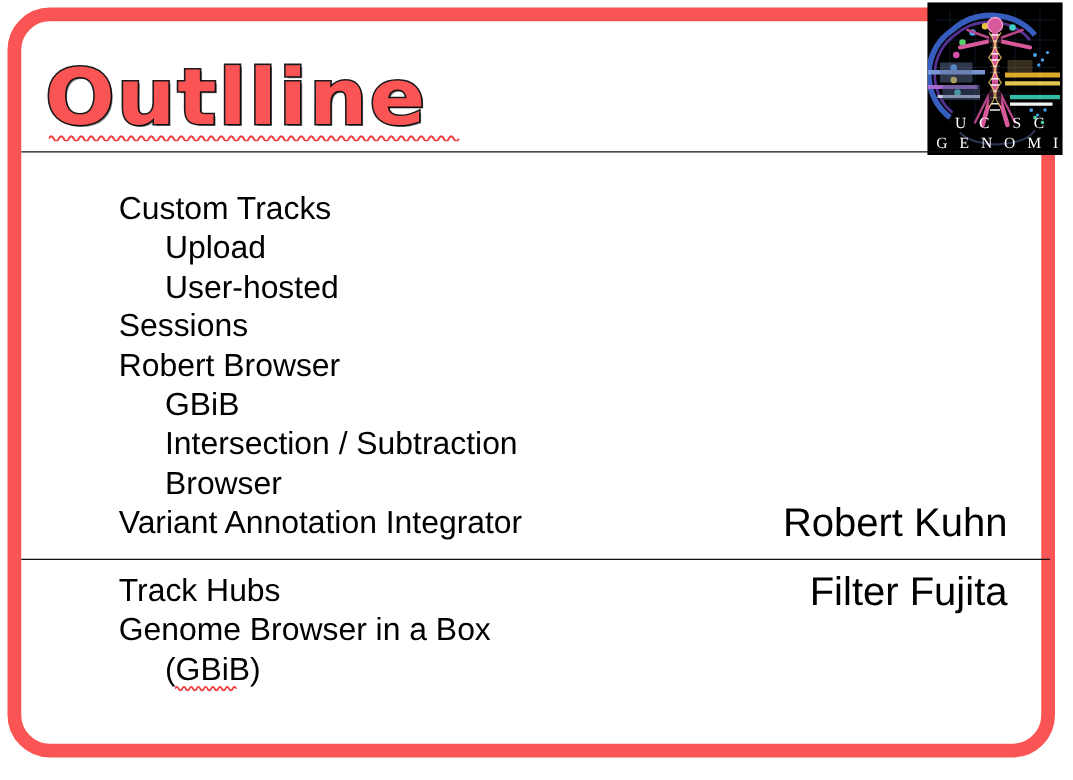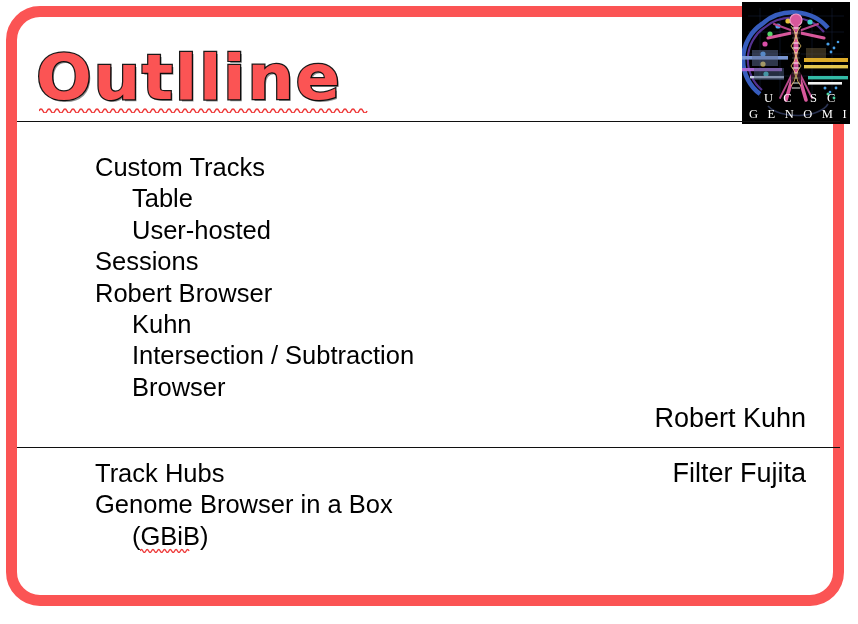--- a/index.html
+++ b/index.html
@@ -106,21 +106,21 @@
     color: #000000;
     white-space: nowrap;
   }
   .lvl1 .outline-label { left: 95px; }
   .lvl2 .outline-label { left: 132px; }
 
   .presenter {
     position: absolute;
     top: 0;
     right: 52px;
-    font-size: 27px;
+    font-size: 32px;
     line-height: 31.4px;
     color: #000000;
     white-space: nowrap;
   }
 
   
   #outline-list-2 {
     position: absolute;
     left: 0;
     top: 458px;
@@ -236,41 +236,42 @@
   </div>
 
   <div id="divider-top" class="divider"></div>
   <div id="divider-middle" class="divider"></div>
 
   <div id="outline-list">
     <div class="outline-row lvl1">
       <span class="outline-label">Custom Tracks</span>
     </div>
     <div class="outline-row lvl2">
-      <span class="outline-label">Table</span>
+      <span class="outline-label">Upload</span>
     </div>
     <div class="outline-row lvl2">
       <span class="outline-label">User-hosted</span>
     </div>
     <div class="outline-row lvl1">
       <span class="outline-label">Sessions</span>
     </div>
     <div class="outline-row lvl1">
       <span class="outline-label">Robert Browser</span>
     </div>
     <div class="outline-row lvl2">
-      <span class="outline-label">Kuhn</span>
+      <span class="outline-label">GBiB</span>
     </div>
     <div class="outline-row lvl2">
       <span class="outline-label">Intersection / Subtraction</span>
     </div>
     <div class="outline-row lvl2">
       <span class="outline-label">Browser</span>
     </div>
     <div class="outline-row lvl1">
+      <span class="outline-label">Variant Annotation Integrator</span>
       <span class="presenter">Robert Kuhn</span>
     </div>
   </div>
 
   <div id="outline-list-2">
     <div class="outline-row lvl1">
       <span class="outline-label">Track Hubs</span>
       <span class="presenter">Filter Fujita</span>
     </div>
     <div class="outline-row lvl1">

